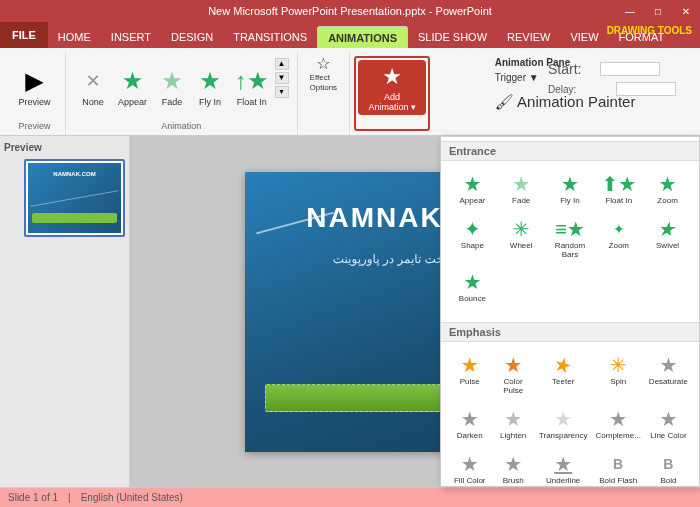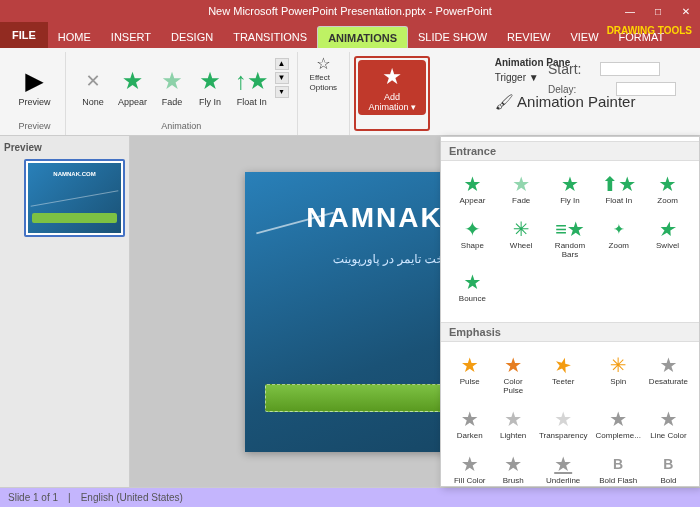--- a/index.html
+++ b/index.html
@@ -319,21 +319,21 @@
       color: #333;
       text-align: center;
       line-height: 1.1;
     }
     .star-green { color: #27ae60; }
     .star-gold { color: #f39c12; }
     .star-gray { color: #999; }
 
     
     .status-bar {
-      background: #c4b5fd;
+      background: #fca5a5;
       height: 20px;
       border-top: 1px solid #ccc;
       display: flex;
       align-items: center;
       padding: 0 8px;
       font-size: 10px;
       color: #555;
     }
 
     .effect-options-btn {

